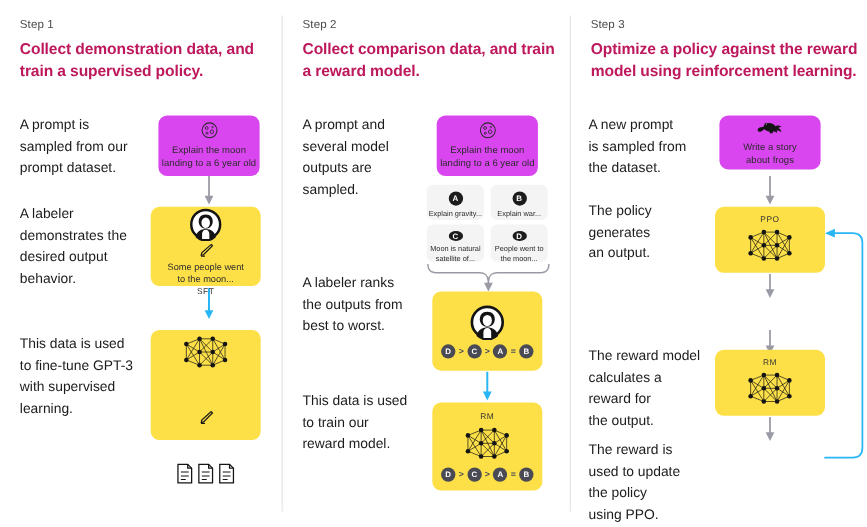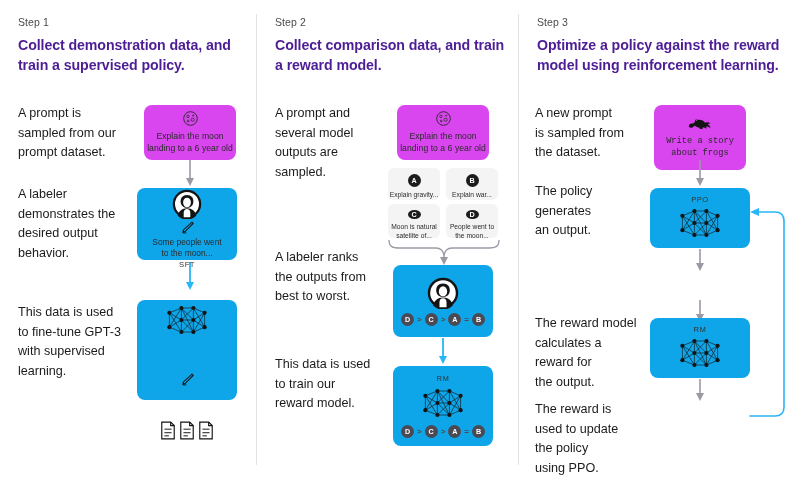--- a/index.html
+++ b/index.html
@@ -41,38 +41,38 @@
   .step-label {
     font-size: 10.5px;
     color: #4a4a4a;
     letter-spacing: 0.1px;
     margin: 0 0 7px 0;
   }
   .step-title {
     font-size: 14.2px;
     font-weight: bold;
     line-height: 1.42;
-    color: #4c1d95;
+    color: #be185d;
     margin: 0;
     letter-spacing: -0.1px;
   }
   .col-head { padding-left: 18px; padding-right: 8px; }
 
   .body-text {
     position: absolute;
     font-size: 12.6px;
     line-height: 1.56;
     color: #1b1b1b;
     white-space: pre-line;
   }
 
   .node {
     position: absolute;
     border-radius: 8px;
-    background: #0ea5e9;
+    background: #fde047;
     display: flex;
     flex-direction: column;
     align-items: center;
     justify-content: center;
   }
   .node.blue { background: #d946ef; }
   .node-text {
     font-size: 8.6px;
     line-height: 1.35;
     color: #2a2a2a;
@@ -411,21 +411,21 @@
 an output.</div>
     <div class="body-text" style="left:16px; top:314px;">The reward model
 calculates a
 reward for
 the output.</div>
     <div class="body-text" style="left:16px; top:400px;">The reward is
 used to update
 the policy
 using PPO.</div>
 
-    <div class="node blue" style="left:135px; top:105px; width:92px; height:65px;font-family:Liberation Mono, monospace;">
+    <div class="node blue" style="left:135px; top:105px; width:92px; height:49px;">
       <span>
         <svg width="26" height="16" viewBox="0 0 34 20">
           <path d="M5 15 C3 15 2 13.5 2.5 12 C3.2 10 6 9 9 9.2 C10 6 12.5 4.4 16 4.4 C19.5 4.4 22 6 23.5 8.4 C26 7 29 7.4 31 9.6 C29.6 9.2 28 9.4 27 10.4 C29 11.4 30.4 13.2 30.6 15.6 C29 14 27 13.2 25 13.4 C25.6 14.4 25.6 15.4 25 16.2 C23.8 15 22 14.4 20.4 14.6 L20.4 16.6 L16.6 16.6 L16.6 14.8 C14 14.4 11.6 13.4 10 11.8 C8.6 13.8 7 15 5 15 Z" fill="#141414"></path>
           <circle cx="12.5" cy="6" r="1.9" fill="#141414"></circle>
           <circle cx="12.7" cy="5.6" r="0.6" fill="#ffffff"></circle>
         </svg>
       </span>
       <div class="node-text" style="margin-top:4px;">Write a story
 about frogs</div>
     </div>

